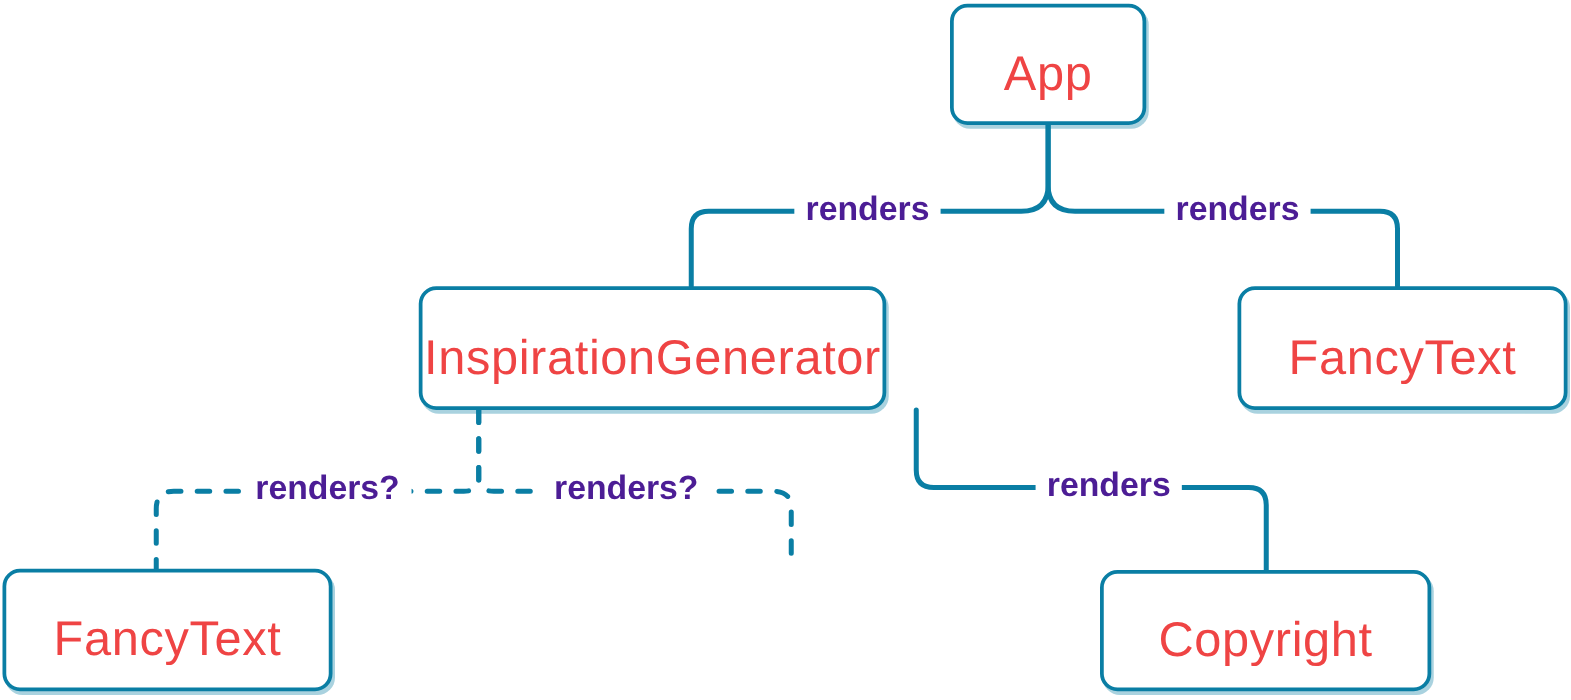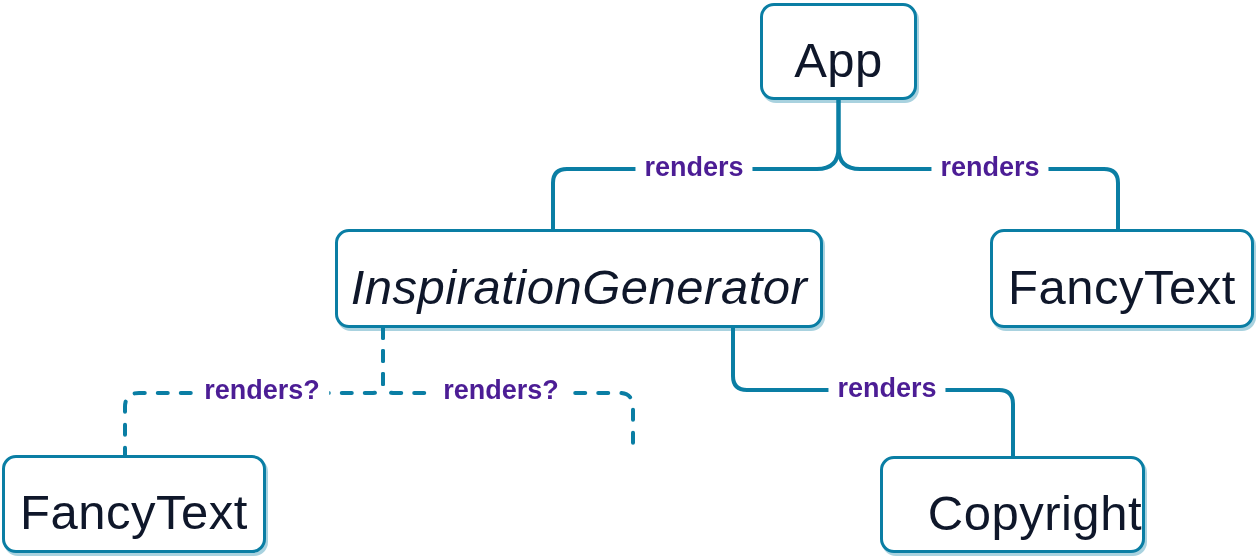--- a/index.html
+++ b/index.html
@@ -35,45 +35,45 @@
     background: #ffffff;
     border: 3px solid #0a7ea4;
     border-radius: 14px;
     box-shadow: 2px 3px 0 rgba(10, 126, 164, 0.35);
     display: flex;
     align-items: center;
     justify-content: center;
     box-sizing: border-box;
   }
   .node span {
-    color: #0f172a;
-    font-size: 49px;
+    color: #ef4444;
+    font-size: 39px;
     font-weight: 500;
     letter-spacing: 0.5px;
     white-space: nowrap;
     margin-top: 16px;
   }
   .edge-label {
     position: absolute;
     transform: translate(-50%, -50%);
     background: #ffffff;
     color: #4c1d95;
     font-size: 27px;
     font-weight: 600;
     line-height: 1.1;
     padding: 0 9px;
     white-space: nowrap;
   }
   
   .node-app                 { left: 760px; top: 3px;   width: 157px; height: 97px; }
-  .node-inspiration         { left: 335px; top: 229px; width: 488px; height: 99px; font-style: italic; }
+  .node-inspiration         { left: 335px; top: 229px; width: 374px; height: 99px; }
   .node-fancytext-top       { left: 990px; top: 229px; width: 264px; height: 99px; }
   .node-fancytext-bottom    { left: 2px;   top: 455px; width: 264px; height: 98px; }
   .node-color               { left: 537px; top: 454px; width: 183px; height: 99px; }
-  .node-copyright           { left: 880px; top: 456px; width: 265px; height: 97px; justify-content: flex-end; }
+  .node-copyright           { left: 880px; top: 456px; width: 265px; height: 97px; }
   
   .label-renders-left       { left: 694px; top: 168px; }
   .label-renders-right      { left: 990px; top: 168px; }
   .label-renders-copyright  { left: 887px; top: 389px; }
   .label-renders-q-left     { left: 262px; top: 391px; }
   .label-renders-q-right    { left: 501px; top: 391px; }
 </style>
 </head>
 <body>
 

